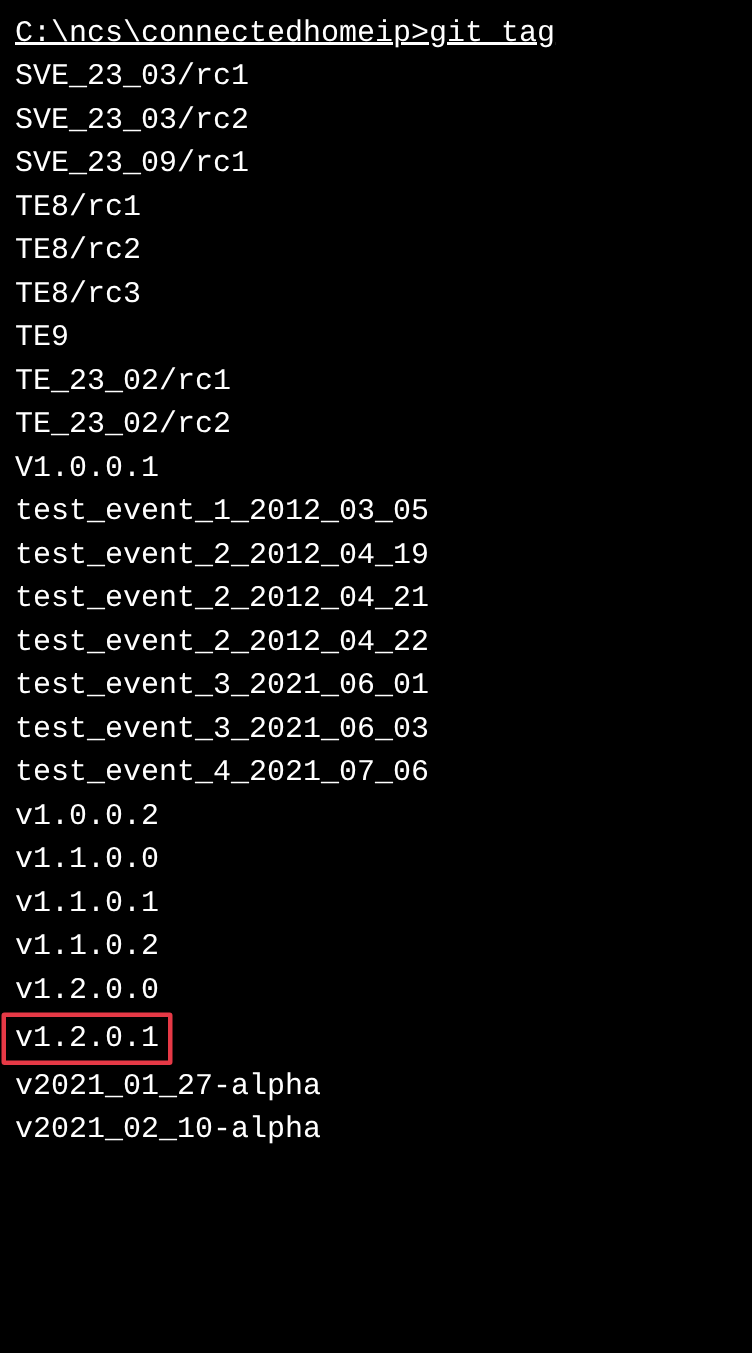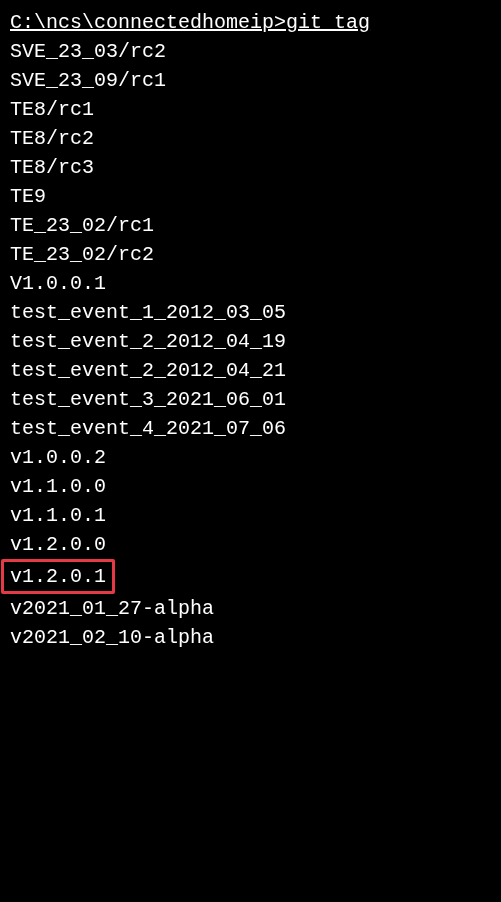--- a/index.html
+++ b/index.html
@@ -31,35 +31,39 @@
       padding: 0px 6px;
       margin-left: -9px;
     }
   </style>
 </head>
 <body>
 
 <div class="terminal">
   <div class="prompt-line">C:\ncs\connectedhomeip&gt;git tag</div>
   <div id="tag-list">
+      <div class="output-line">SVE_23_03/rc1</div>
       <div class="output-line">SVE_23_03/rc2</div>
       <div class="output-line">SVE_23_09/rc1</div>
       <div class="output-line">TE8/rc1</div>
       <div class="output-line">TE8/rc2</div>
       <div class="output-line">TE8/rc3</div>
       <div class="output-line">TE9</div>
       <div class="output-line">TE_23_02/rc1</div>
       <div class="output-line">TE_23_02/rc2</div>
       <div class="output-line">V1.0.0.1</div>
       <div class="output-line">test_event_1_2012_03_05</div>
       <div class="output-line">test_event_2_2012_04_19</div>
       <div class="output-line">test_event_2_2012_04_21</div>
+      <div class="output-line">test_event_2_2012_04_22</div>
       <div class="output-line">test_event_3_2021_06_01</div>
+      <div class="output-line">test_event_3_2021_06_03</div>
       <div class="output-line">test_event_4_2021_07_06</div>
       <div class="output-line">v1.0.0.2</div>
       <div class="output-line">v1.1.0.0</div>
       <div class="output-line">v1.1.0.1</div>
+      <div class="output-line">v1.1.0.2</div>
       <div class="output-line">v1.2.0.0</div>
       <div class="output-line"><span class="highlighted">v1.2.0.1</span></div>
       <div class="output-line">v2021_01_27-alpha</div>
       <div class="output-line">v2021_02_10-alpha</div>
     </div>
 </div>
 
 </body></html>

